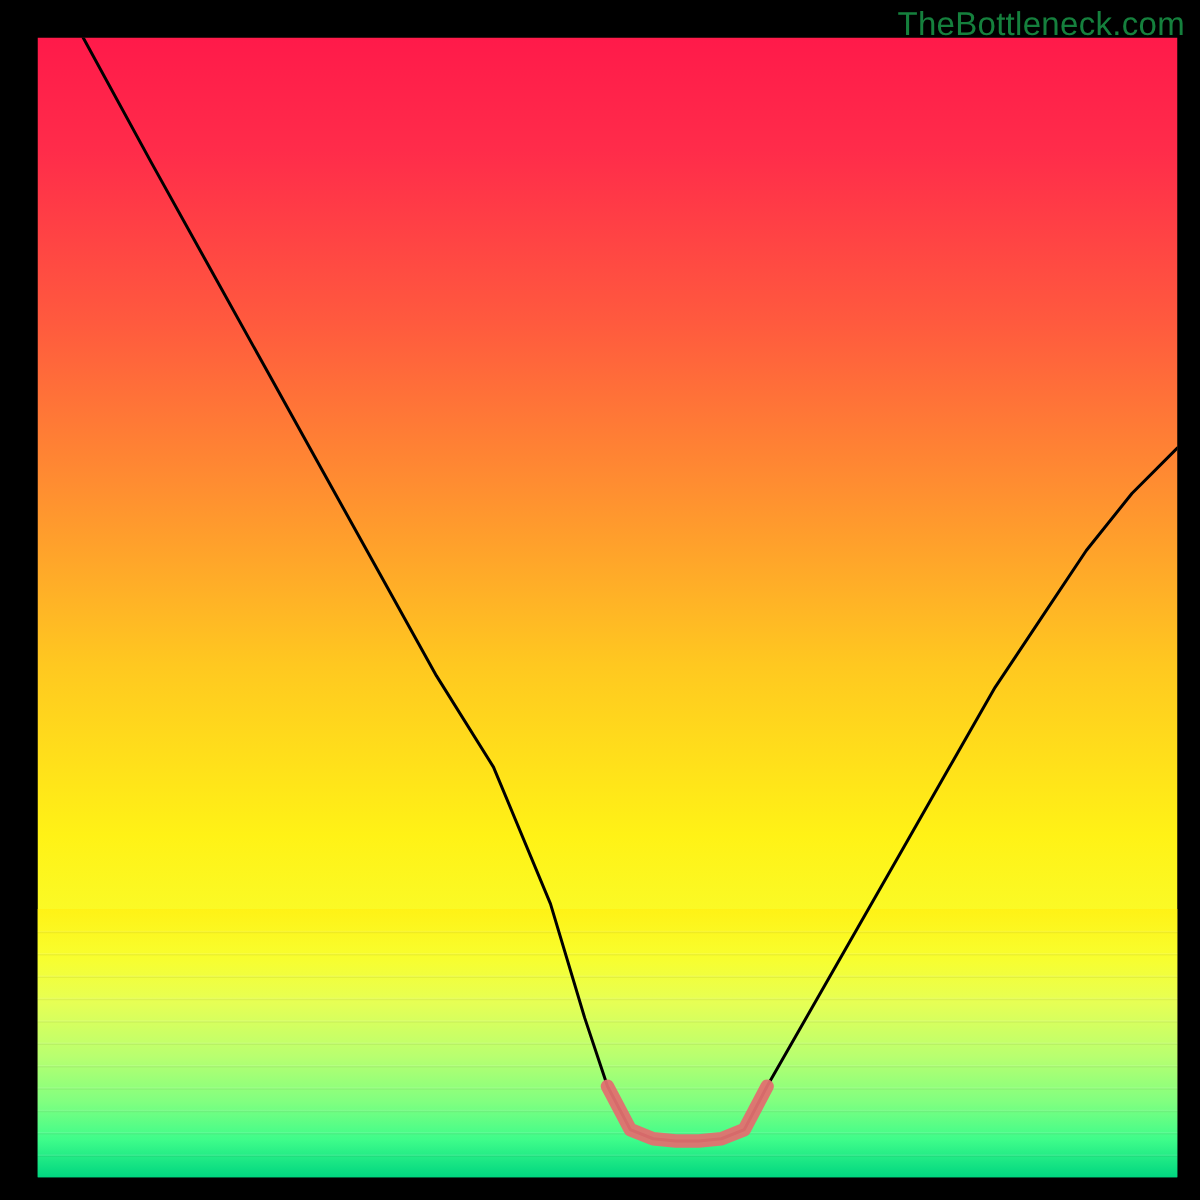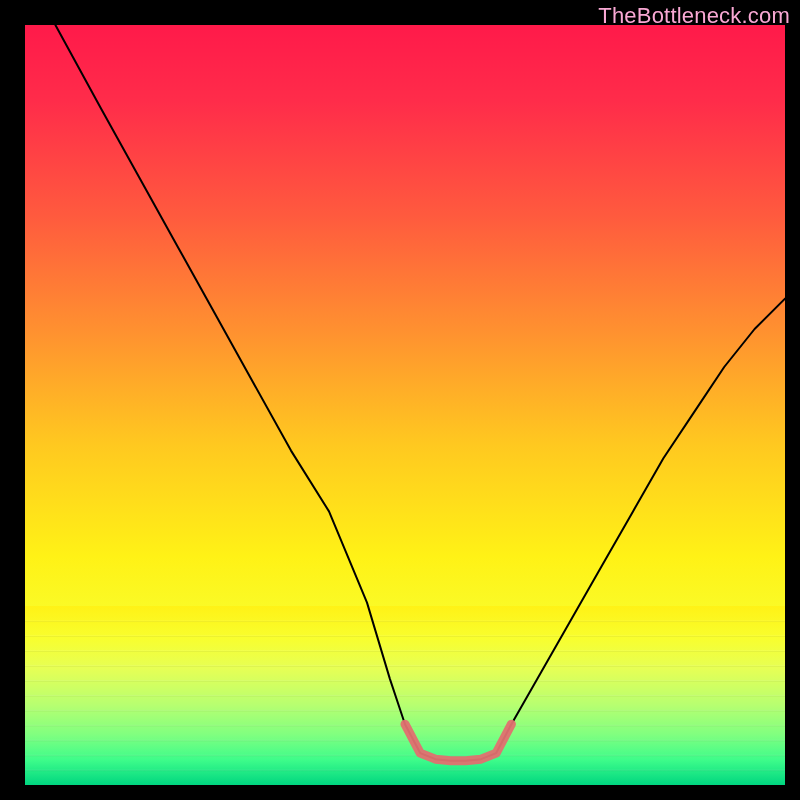--- a/index.html
+++ b/index.html
@@ -17,21 +17,21 @@
     height: 800px;
     background: #000;
   }
   .plot-inner {
     position: absolute;
   }
   .watermark {
     position: absolute;
     top: 3px;
     right: 10px;
-    color: #f9a8d4;
+    color: #15803d;
     font-size: 22px;
     font-weight: 500;
     letter-spacing: 0.2px;
     z-index: 10;
   }
   svg { display: block; }
 </style>
 </head>
 <body>
 

